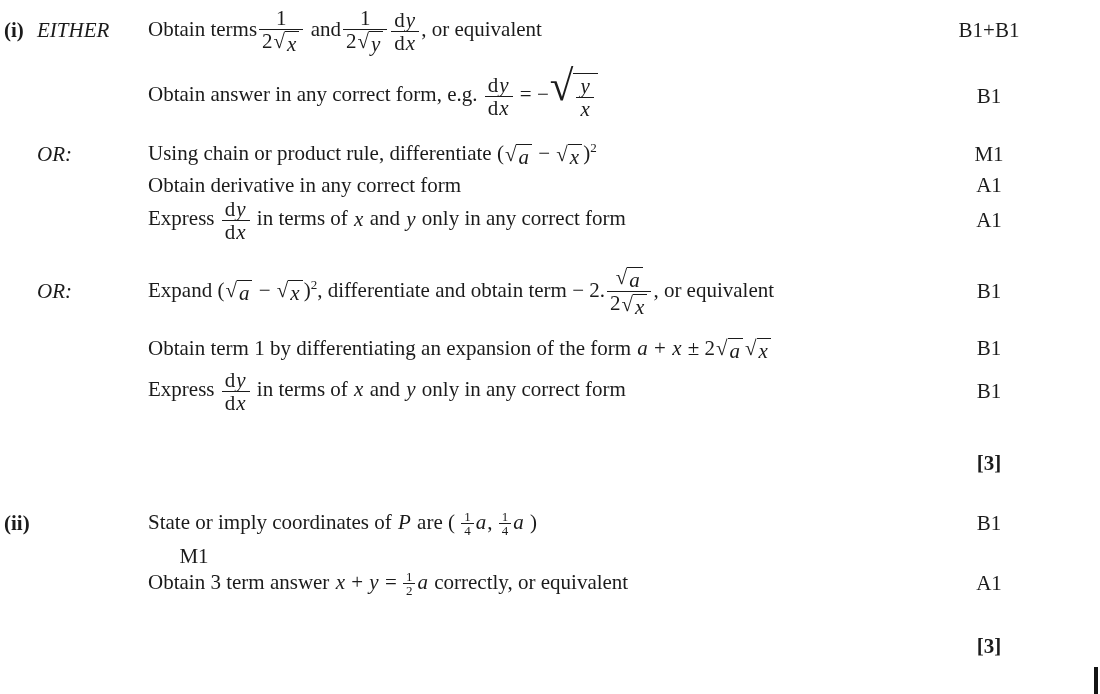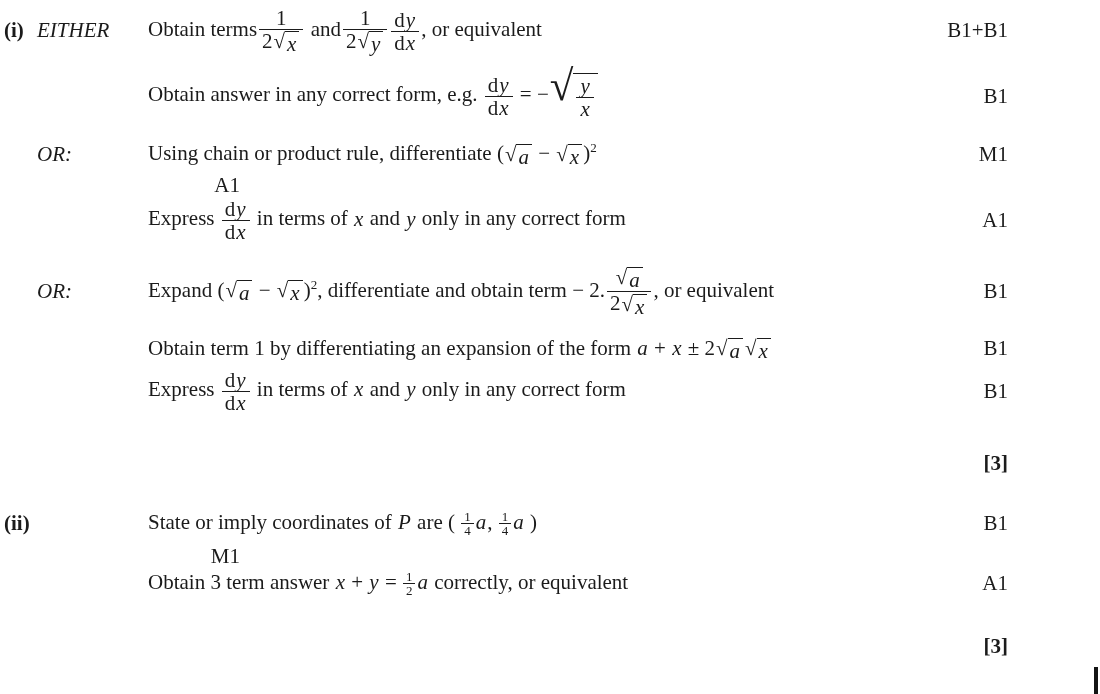--- a/index.html
+++ b/index.html
@@ -6,21 +6,21 @@
   .page {
     position:relative; width:1100px; height:694px; overflow:hidden;
     background:#ffffff; color:#1b1b1b;
     font-family:"Liberation Serif", serif; font-size:21px; line-height:1.22;
   }
   .rows { position:absolute; left:0; top:0; right:0; }
   .row { display:flex; align-items:center; }
   .c-num  { flex:none; width:33px; padding-left:4px; font-weight:bold; }
   .c-alt  { flex:none; width:111px; font-style:italic; }
   .c-content { flex:1; padding-right:6px; }
-  .c-mark { flex:none; width:92px; margin-right:92px; text-align:right; white-space:nowrap; }
+  .c-mark { flex:none; width:92px; margin-right:65px; text-align:center; white-space:nowrap; }
   .row.total .c-mark { font-weight:bold; }
 
   
   .r1{margin-top:7px} .r2{margin-top:18px} .r3{margin-top:21px} .r4{margin-top:5px}
   .r5{margin-top:0} .r6{margin-top:23px} .r7{margin-top:18px} .r8{margin-top:7px}
   .r9{margin-top:37px} .r10{margin-top:33px} .r11{margin-top:6px} .r12{margin-top:0}
   .r13{margin-top:36px}
 
   
   .v { font-style:italic; padding:0 1px; }
@@ -86,20 +86,21 @@
             <span class="radicand"><span class="v">a</span></span>
           </span> − <span class="sqrt">
             <span class="rad">√</span>
             <span class="radicand"><span class="v">x</span></span>
           </span>)<sup>2</sup></span>
     <span class="c-mark">M1</span>
   </div>
       <div class="row r4">
     <span class="c-num"></span>
     <span class="c-alt"></span>
+    <span class="c-content">Obtain derivative in any correct form</span>
     <span class="c-mark">A1</span>
   </div>
       <div class="row r5">
     <span class="c-num"></span>
     <span class="c-alt"></span>
     <span class="c-content">Express <span class="frac">
             <span class="num">d<span class="v">y</span></span>
             <span class="den">d<span class="v">x</span></span>
           </span> in terms of <span class="v">x</span> and <span class="v">y</span> only in any correct form</span>
     <span class="c-mark">A1</span>

